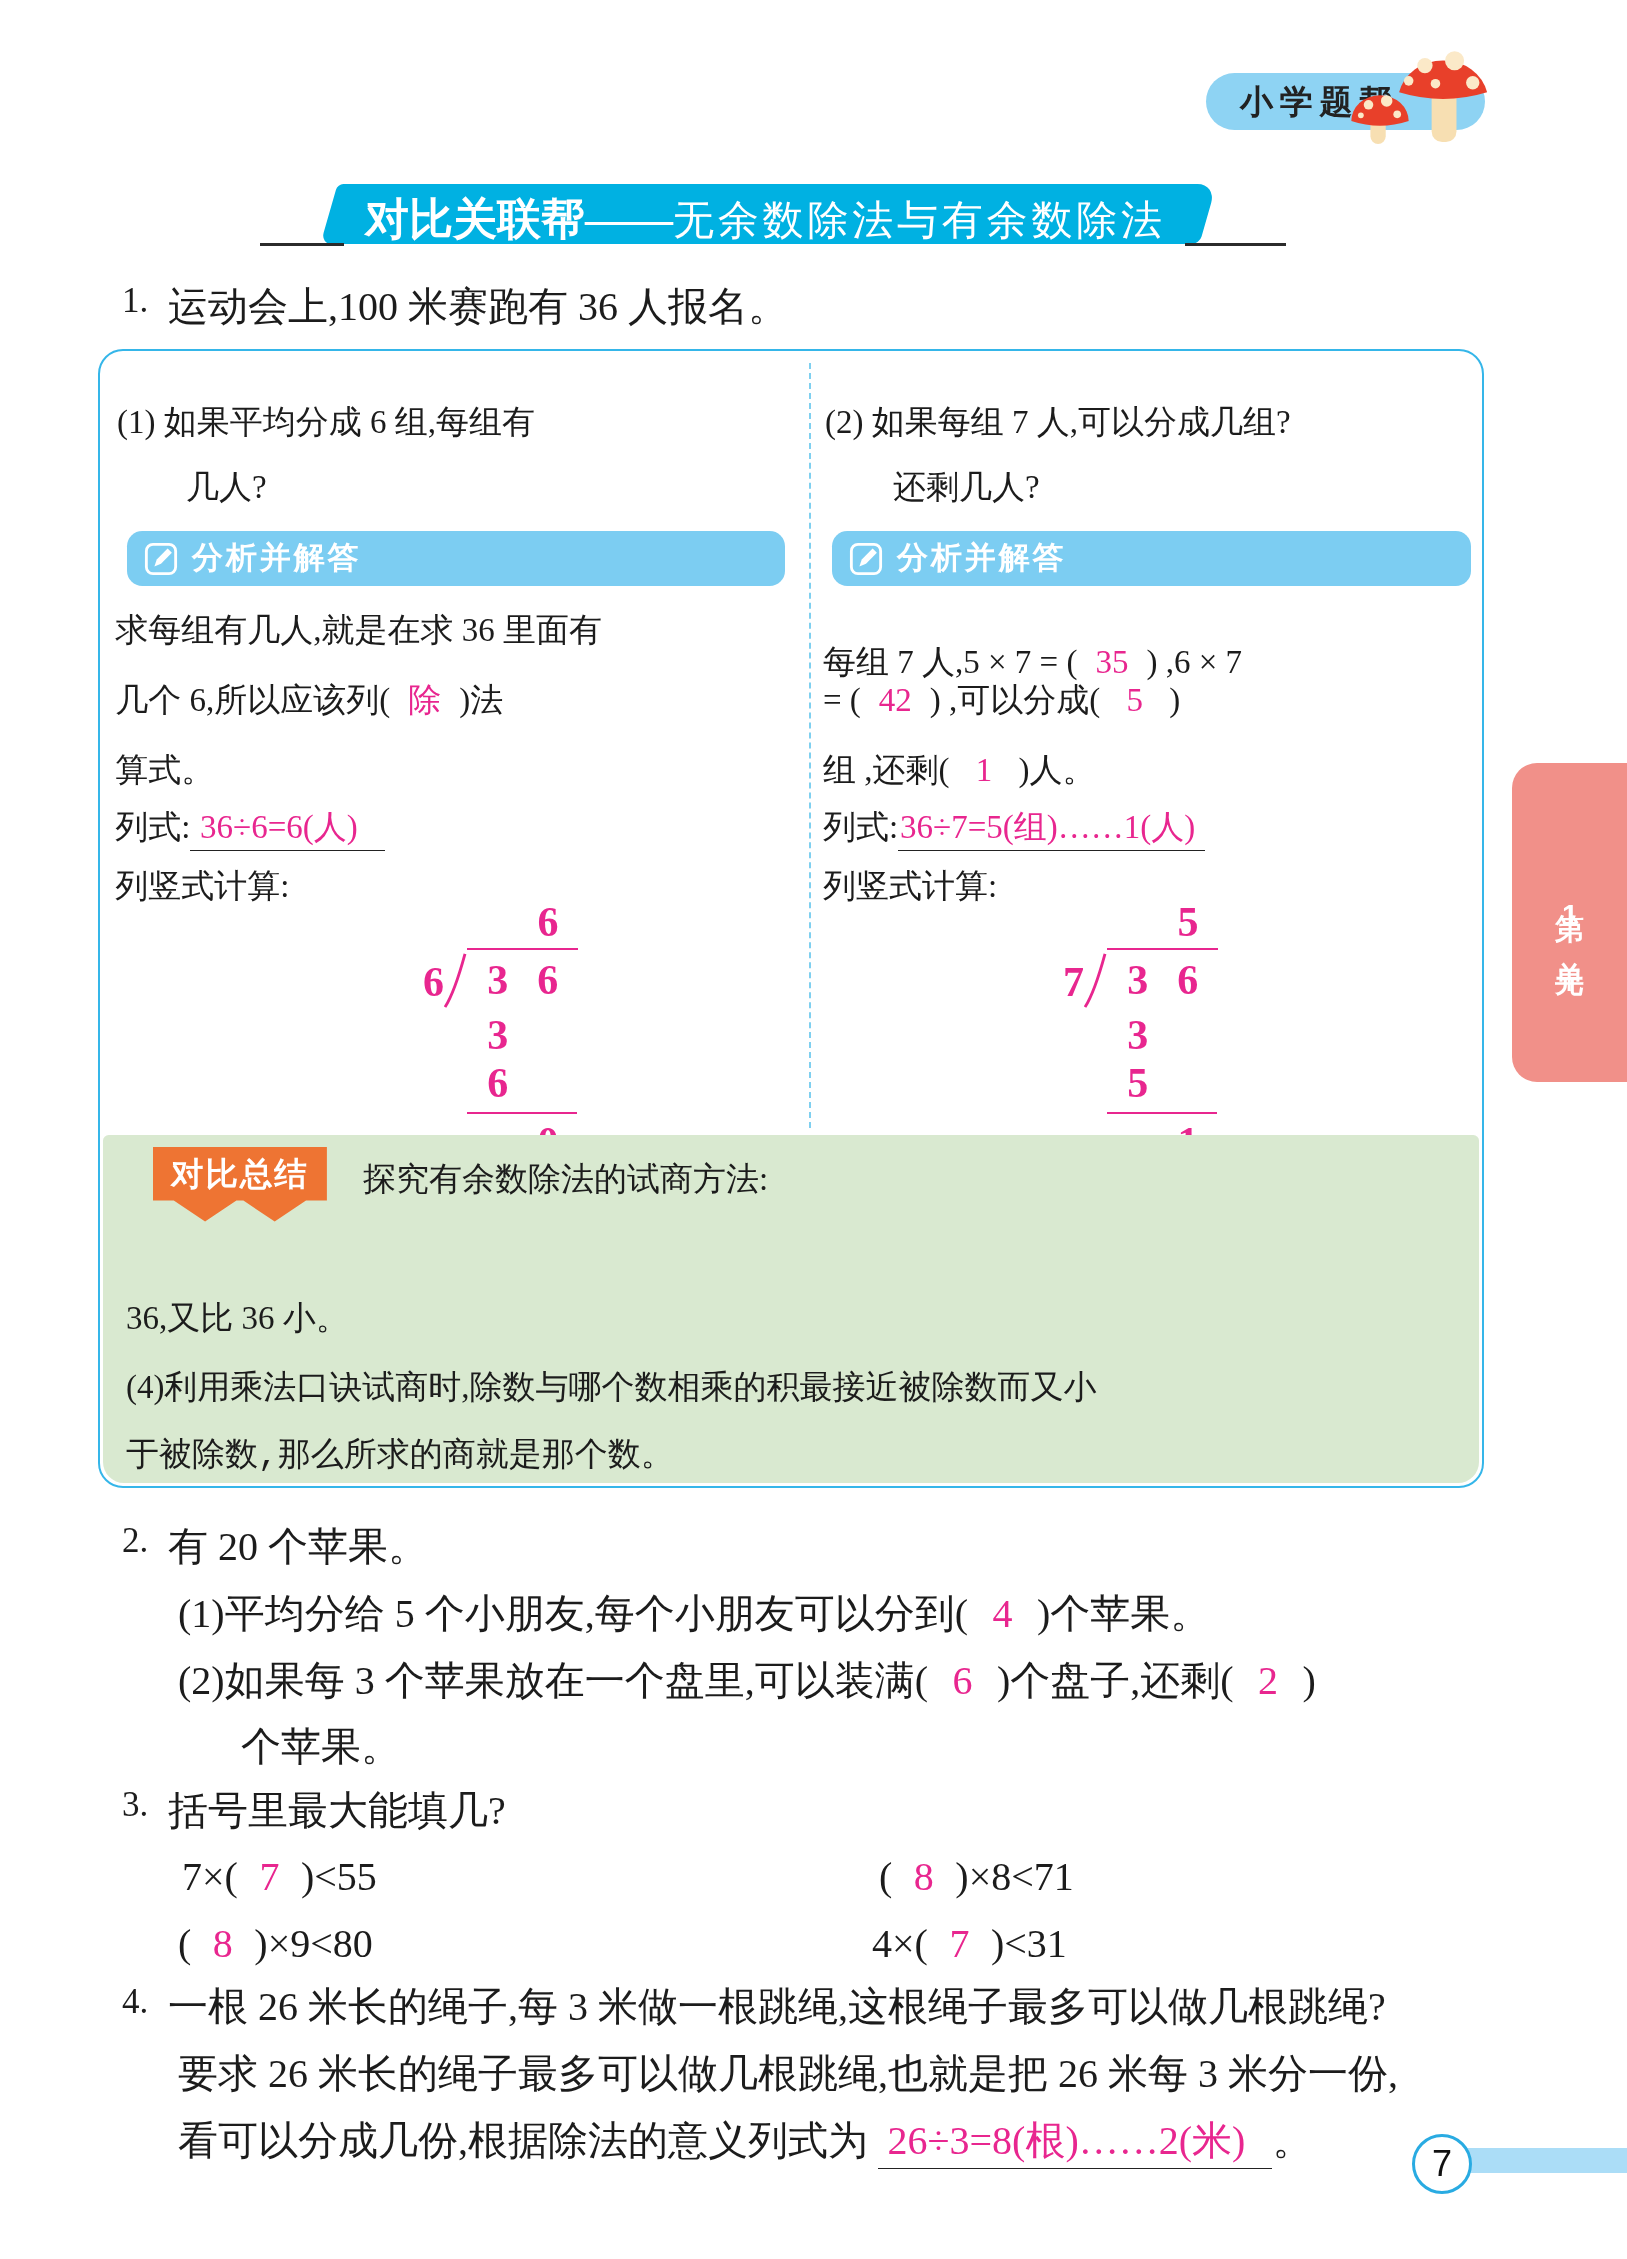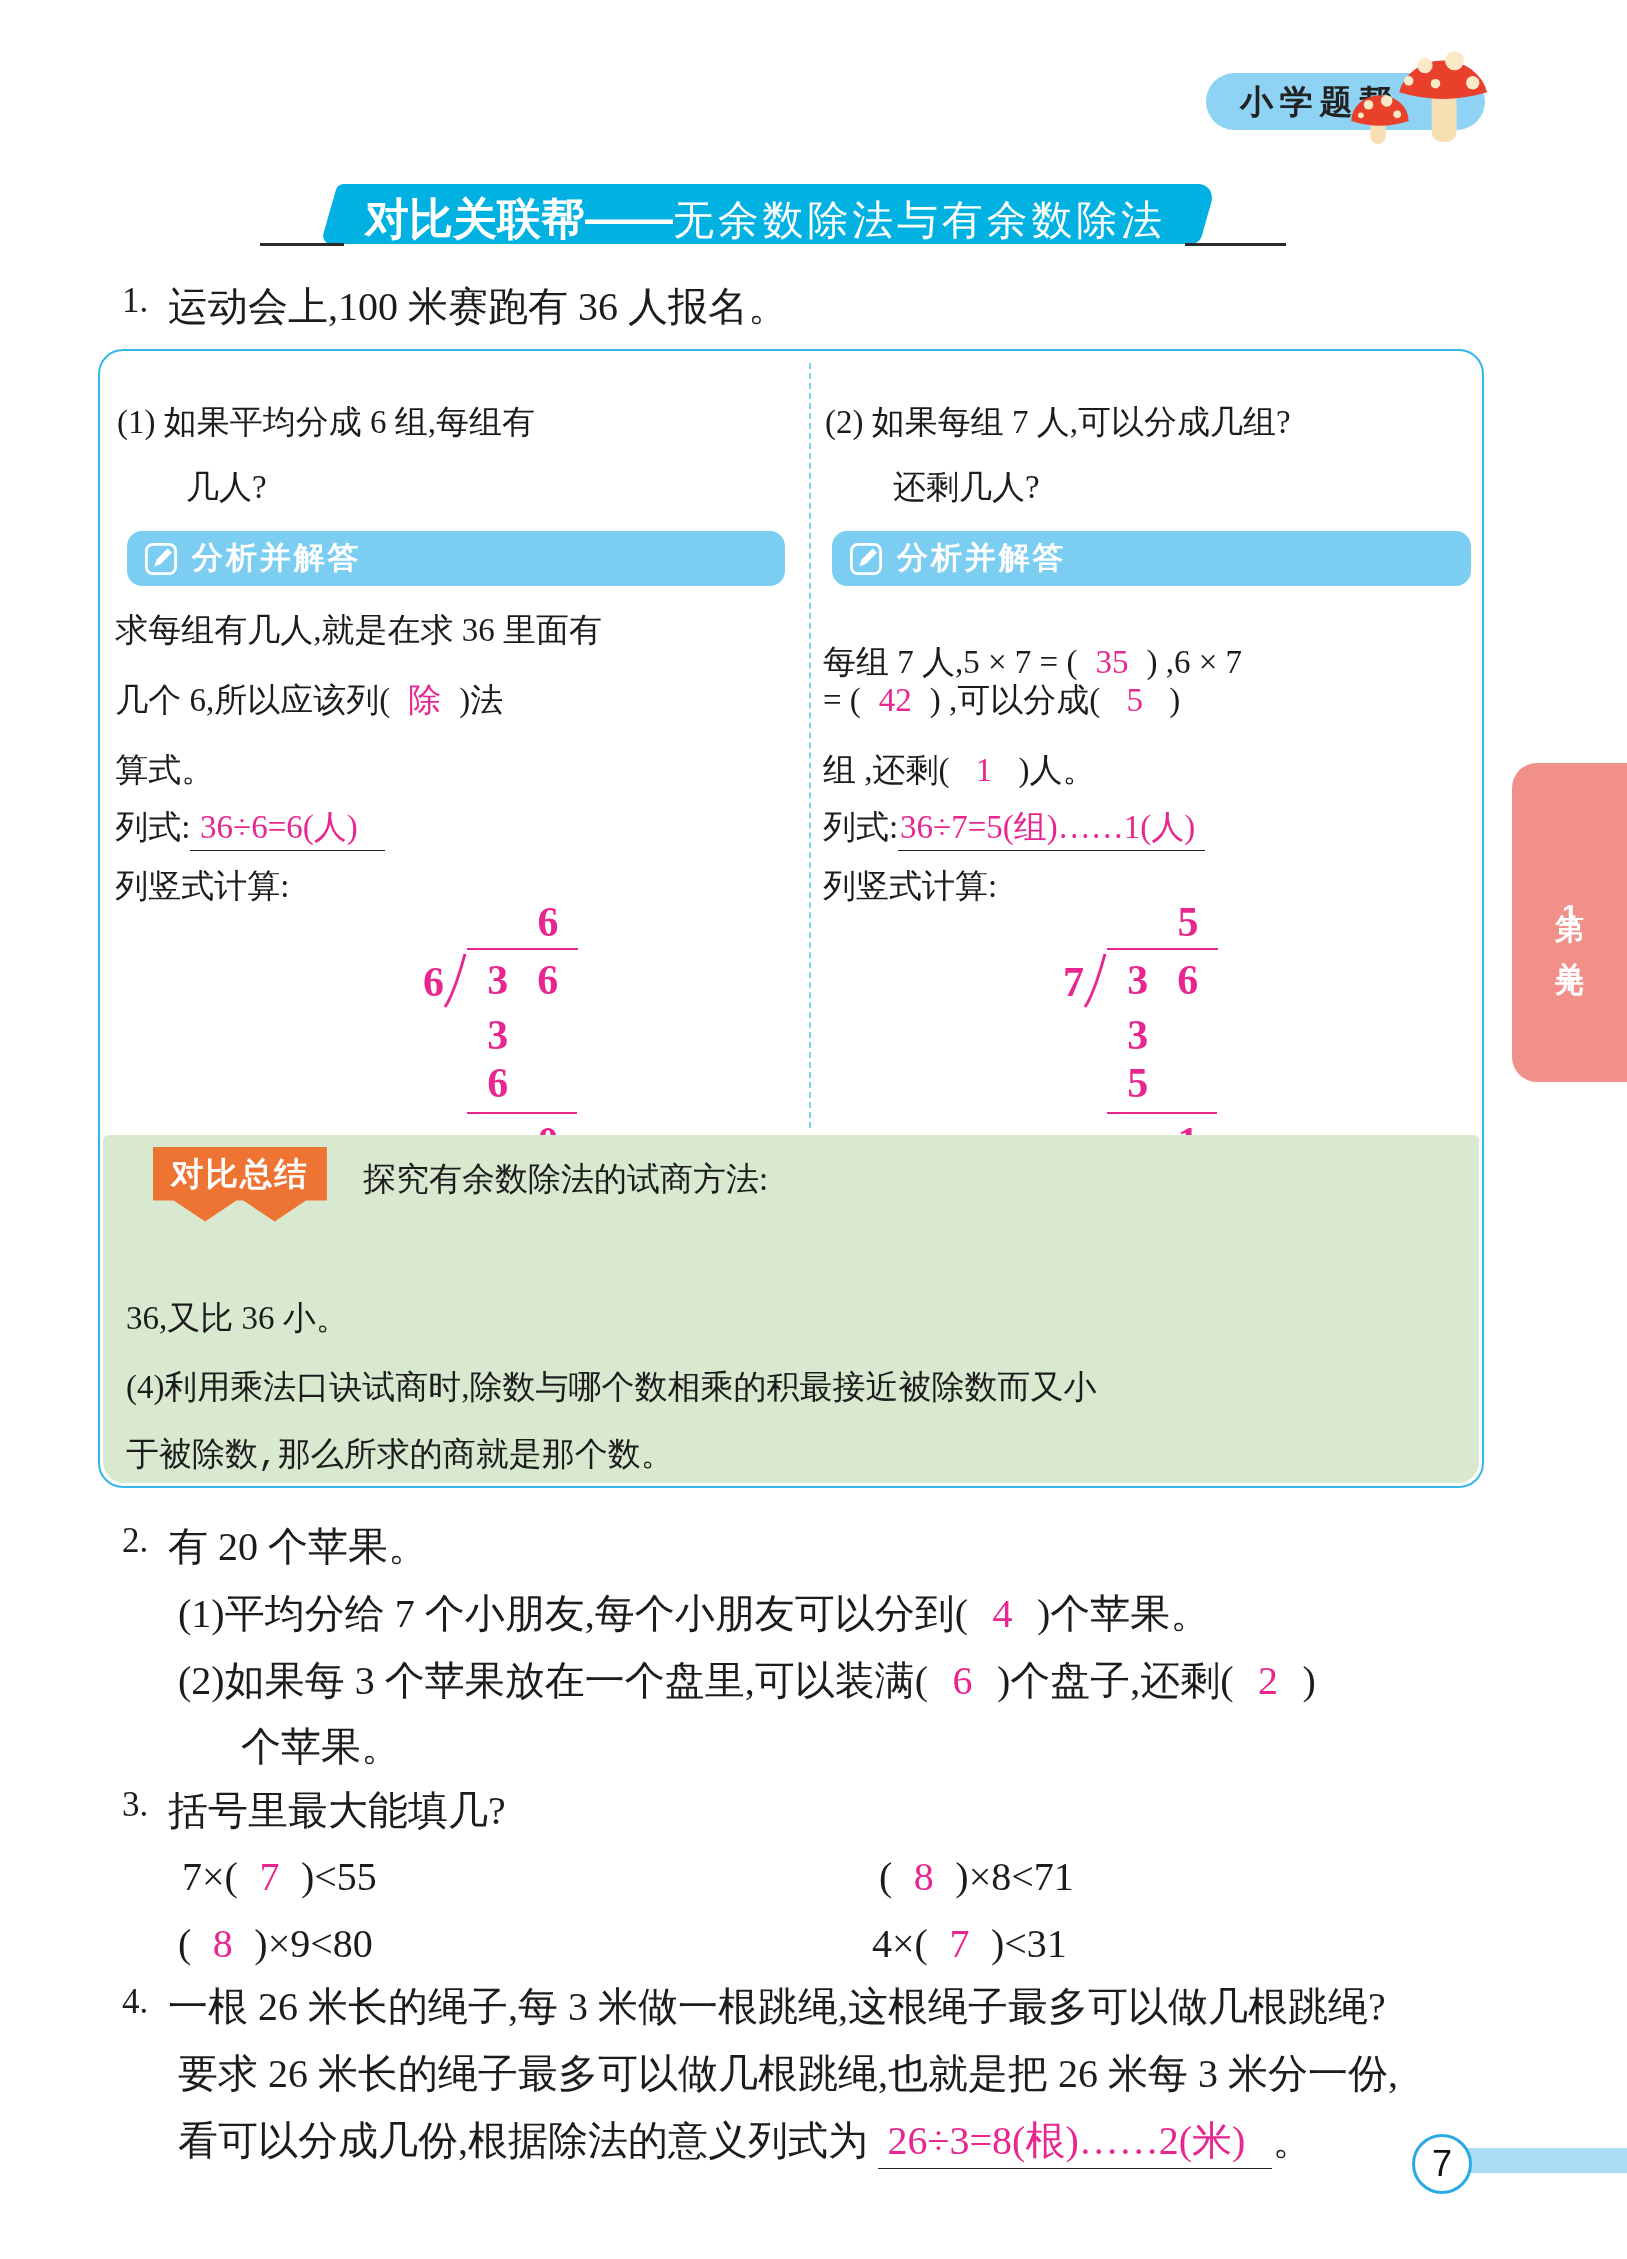--- a/index.html
+++ b/index.html
@@ -14,21 +14,21 @@
   .logo-pill{position:absolute;left:1206px;top:73px;width:279px;height:57px;border-radius:29px;
              background:#8ed3f3;}
   .logo-text{position:absolute;left:34px;top:0;line-height:57px;font-weight:bold;font-size:33px;
              letter-spacing:6.7px;color:#222;font-family:"Liberation Sans",sans-serif;}
   .mushrooms{position:absolute;left:1336px;top:31px;z-index:3;}
 
   
   .banner-skew{position:absolute;left:329px;top:184px;width:879px;height:60px;background:#00b1e2;
                transform:skewX(-16deg);border-radius:5.7px 19px 7.6px 11.5px;}
   .banner-text{position:absolute;left:365px;top:190px;white-space:nowrap;z-index:2;color:#fff;}
-  .banner-bold{font-family:Liberation Sans, sans-serif;font-weight:bold;font-size:44px;}
+  .banner-bold{font-family:Liberation Serif, serif;font-weight:bold;font-size:44px;}
   .banner-serif{font-size:41px;letter-spacing:3.8px;}
   .banner-line{position:absolute;height:2.9px;background:#2b2b2b;}
 
   
   .panel{position:absolute;left:98px;top:349px;width:1386px;height:1139px;box-sizing:border-box;
          border:2.9px solid #35b6e9;border-radius:25px;background:#fff;}
   .divider{position:absolute;left:709px;top:11.5px;height:765px;border-left:2.9px dashed #7fd0f0;}
   .pt{position:absolute;font-size:33px;white-space:nowrap;line-height:1.2;}
 
   .pill{position:absolute;height:55px;border-radius:15.3px;background:#7ccdf2;}
@@ -187,21 +187,21 @@
       </div>
       <span class="st" style="left:260px;top:25px;">探究有余数除法的试商方法:</span>
       <span class="st" style="left:23px;top:164px;">36,又比 36 小。</span>
       <span class="st" style="left:23px;top:233px;">(4)利用乘法口诀试商时,除数与哪个数相乘的积最接近被除数而又小</span>
       <span class="st" style="left:23px;top:302px;font-family:Liberation Mono, monospace;">于被除数,那么所求的商就是那个数。</span>
     </div>
   </div>
 
   <span class="t qnum" style="left:122px;top:1520px;">2.</span>
   <span class="t" style="left:168px;top:1523px;">有 20 个苹果。</span>
-  <span class="t" style="left:178px;top:1590px;"><span>(1)平均分给 7 个小朋友,每个小朋友可以分到(</span><span class="fill">4</span><span>)个苹果。</span></span>
+  <span class="t" style="left:178px;top:1590px;"><span>(1)平均分给 5 个小朋友,每个小朋友可以分到(</span><span class="fill">4</span><span>)个苹果。</span></span>
   <span class="t" style="left:178px;top:1657px;"><span>(2)如果每 3 个苹果放在一个盘里,可以装满(</span><span class="fill">6</span><span>)个盘子,还剩(</span><span class="fill">2</span><span>)</span></span>
   <span class="t" style="left:241px;top:1723px;">个苹果。</span>
 
   <span class="t qnum" style="left:122px;top:1784px;">3.</span>
   <span class="t" style="left:168px;top:1787px;">括号里最大能填几?</span>
   <span class="t" style="left:182px;top:1853px;"><span>7×(</span><span class="fill-sm">7</span><span>)&lt;55</span></span>
   <span class="t" style="left:879px;top:1853px;"><span>(</span><span class="fill-sm">8</span><span>)×8&lt;71</span></span>
   <span class="t" style="left:178px;top:1920px;"><span>(</span><span class="fill-sm">8</span><span>)×9&lt;80</span></span>
   <span class="t" style="left:872px;top:1920px;"><span>4×(</span><span class="fill-sm">7</span><span>)&lt;31</span></span>
 

